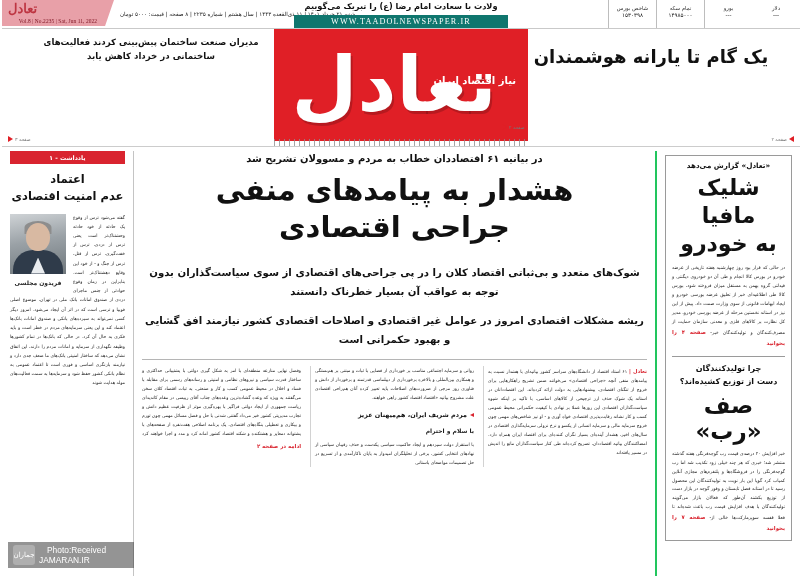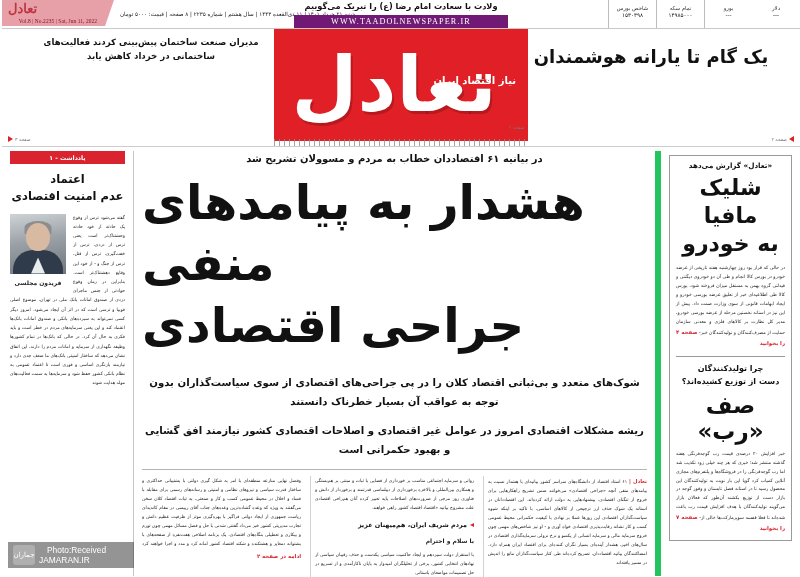--- a/index.html
+++ b/index.html
@@ -69,21 +69,21 @@
     font-size: 8.2px;
     font-weight: bold;
     white-space: nowrap;
   }
   .weburl {
     position: absolute;
     left: 50%;
     transform: translateX(-50%);
     top: 15px;
     width: 214px; height: 13px;
-    background: #701a75;
+    background: #0f766e;
     color: #fff;
     font-family: "Liberation Serif", serif;
     font-size: 8.2px;
     letter-spacing: 1.1px;
     display: flex; align-items: center; justify-content: center;
     direction: ltr;
   }
   .rates {
     position: absolute;
     right: 0; top: 0;
@@ -195,21 +195,21 @@
     position: relative;
     display: flex;
     direction: rtl;
     height: 429px;
     padding: 4px 0 0 0;
   }
 
   
   .side-right {
     width: 145px;
-    border-left: 6px solid #22c55e;
+    border-left: 2px solid #22c55e;
     padding: 4px 8px 0 8px;
     direction: rtl;
   }
   .side-box { border: 1px solid #9a9a9a; padding: 5px 6px 6px 6px; }
   .side-kicker {
     text-align: center;
     font-size: 7.2px;
     font-weight: bold;
     margin-bottom: 4px;
   }
@@ -253,22 +253,22 @@
     direction: rtl;
     position: relative;
   }
   .lead-kicker {
     text-align: center;
     font-size: 10px;
     font-weight: bold;
     margin-bottom: 8px;
   }
   .lead-title {
-    text-align: left;
-    font-size: 48px;
+    text-align: center;
+    font-size: 29px;
     font-weight: bold;
     line-height: 1.28;
     letter-spacing: -.5px;
   }
   .lead-sub {
     margin-top: 18px;
     text-align: center;
     font-size: 10.2px;
     font-weight: bold;
     line-height: 1.85;

